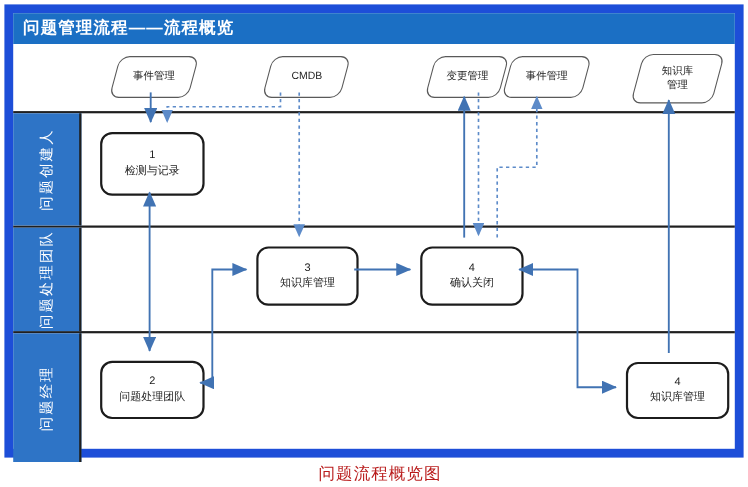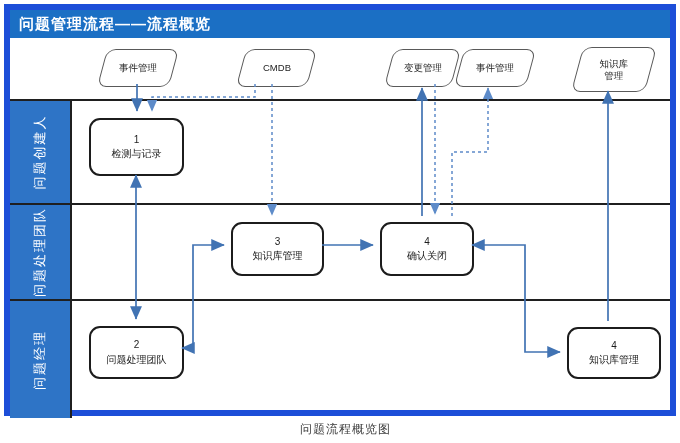--- a/index.html
+++ b/index.html
@@ -3,21 +3,21 @@
 <meta charset="utf-8">
 <style>
   html,body{margin:0;padding:0;}
   body{
     width:680px;height:443px;position:relative;background:#ffffff;
     font-family:"Liberation Sans","DejaVu Sans",sans-serif;color:#1c1c1c;
     overflow:hidden;
   }
   .frame{
     position:absolute;left:4px;top:4px;width:672px;height:412px;
-    border:6px solid #1d4ed8;box-sizing:border-box;background:#ffffff;
+    border:8px solid #1d4ed8;box-sizing:border-box;background:#ffffff;
   }
   .titlebar{
     position:absolute;left:0;top:0;right:0;height:28px;background:#1b6fc4;
     color:#ffffff;font-size:15px;font-weight:bold;line-height:28px;
     padding-left:9px;letter-spacing:1px;
   }
   .hline{position:absolute;left:0;right:0;height:0;border-top:2px solid #1f1f1f;}
   .lane-label{
     position:absolute;left:0;width:62px;background:#2e74c6;
     border-right:2px solid #1f1f1f;box-sizing:border-box;
@@ -39,21 +39,21 @@
   }
   .ext .lbl.wrap{white-space:normal;width:34px;}
   .step{
     position:absolute;background:#ffffff;border:2px solid #1c1c1c;border-radius:11px;
     box-sizing:border-box;display:flex;flex-direction:column;align-items:center;
     justify-content:center;font-size:10px;line-height:1.45;z-index:2;
   }
   svg.connectors{position:absolute;left:0;top:0;z-index:5;pointer-events:none;}
   .caption{
     position:absolute;left:0;right:0;top:421px;text-align:center;
-    font-size:12px;color:#404040;letter-spacing:1px;padding-left:11px;
+    font-size:15px;color:#b91c1c;letter-spacing:1px;padding-left:11px;
   }
 </style>
 </head>
 <body>
 
 <div class="frame">
 
   <div class="titlebar">
     <span>问题管理流程——流程概览</span>
   </div>

